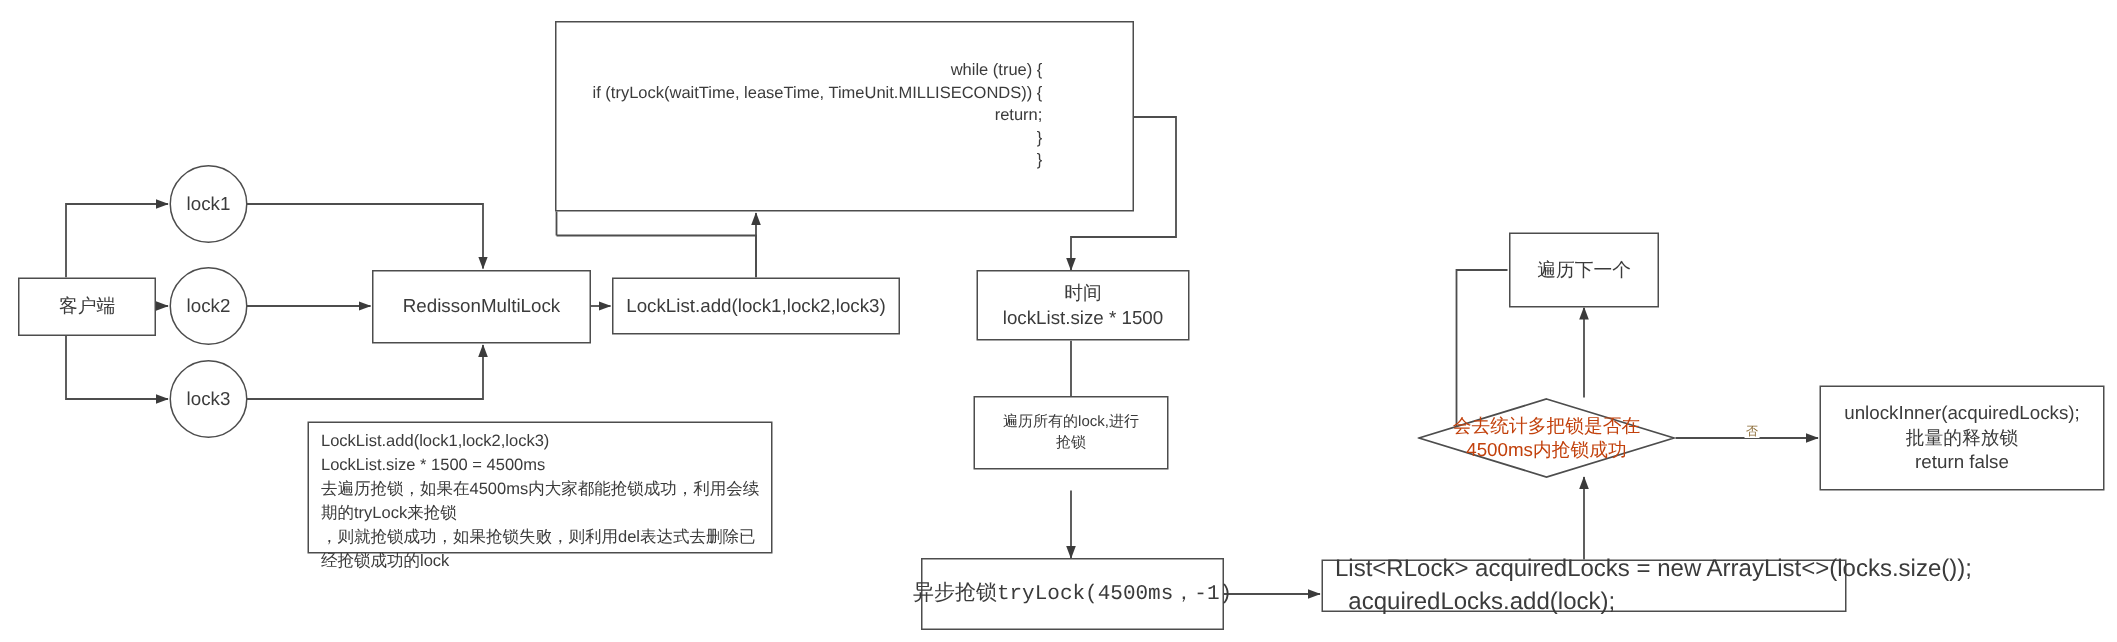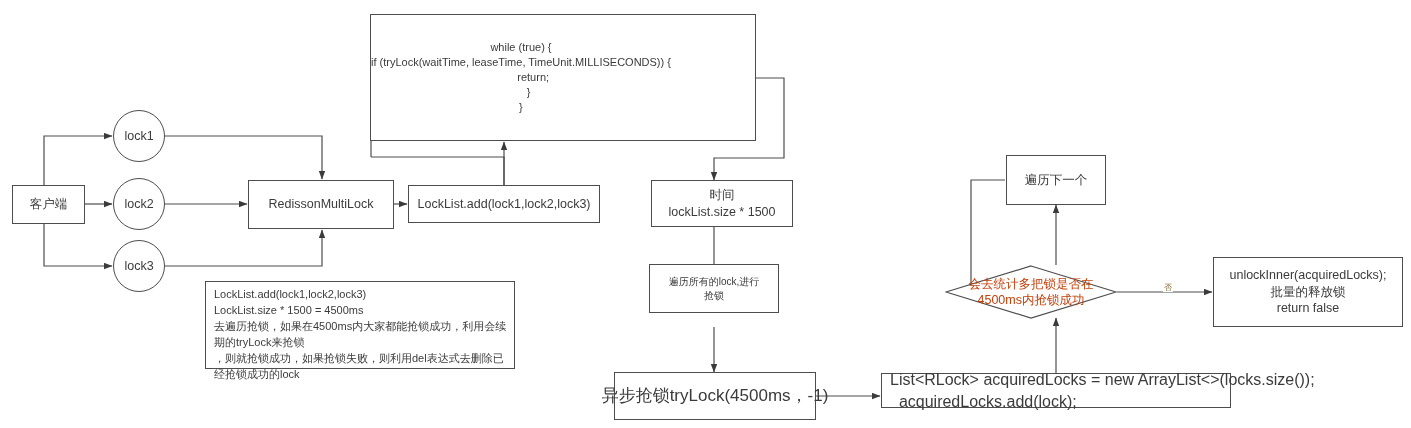--- a/index.html
+++ b/index.html
@@ -36,22 +36,23 @@
     line-height: 1.35;
     white-space: pre;
   }
   .node.rect { border-radius: 0; }
   .node.circle {
     border-radius: 50%;
     border: 1px solid #4d4d4d;
   }
   .node.codebox {
     justify-content: flex-start;
-    text-align: center;
+    text-align: right;
     align-items: center;
+    padding-left: 24px;
     white-space: pre;
   }
   .node.noteblock {
     justify-content: flex-start;
     align-items: flex-start;
     text-align: left;
     padding: 5px 7px 5px 8px;
     white-space: pre-wrap;
     line-height: 1.45;
   }
@@ -126,21 +127,21 @@
 
       <path d="M1056,265 L1056,205" marker-end="url(#arrow)"></path>
 
       <path d="M1005,180 L971,180 L971,292 L996,292" marker-end="url(#arrow)"></path>
 
       <path d="M1117,292 L1212,292" marker-end="url(#arrow)"></path>
 
     </g>
   </svg>
 
-  <div class="node rect" style="left:12px; top:185px; width:73px; height:39px; font-size:12.5px;text-align:right;">客户端</div>
+  <div class="node rect" style="left:12px; top:185px; width:92px; height:39px; font-size:12.5px;text-align:right;">客户端</div>
 
   <div class="node circle" style="left:113px; top:110px; width:52px; height:52px; font-size:12.5px;">lock1</div>
 
   <div class="node circle" style="left:113px; top:178px; width:52px; height:52px; font-size:12.5px;">lock2</div>
 
   <div class="node circle" style="left:113px; top:240px; width:52px; height:52px; font-size:12.5px;">lock3</div>
 
   <div class="node rect" style="left:248px; top:180px; width:146px; height:49px; font-size:12.5px;">RedissonMultiLock</div>
 
   <div class="node rect codebox" style="left:370px; top:14px; width:386px; height:127px; font-size:11px;">while (true) {
@@ -155,21 +156,21 @@
 LockList.size * 1500 = 4500ms
 去遍历抢锁，如果在4500ms内大家都能抢锁成功，利用会续期的tryLock来抢锁
 ，则就抢锁成功，如果抢锁失败，则利用del表达式去删除已经抢锁成功的lock</div>
 
   <div class="node rect" style="left:651px; top:180px; width:142px; height:47px; font-size:12.5px;">时间
 lockList.size * 1500</div>
 
   <div class="node rect" style="left:649px; top:264px; width:130px; height:49px; font-size:10px;">遍历所有的lock,进行
 抢锁</div>
 
-  <div class="node rect" style="left:614px; top:372px; width:202px; height:48px; font-size:17px;">异步抢锁tryLock(4500ms，-1)</div>
+  <div class="node rect" style="left:614px; top:372px; width:202px; height:48px; font-size:14px;font-family:Liberation Mono, monospace;">异步抢锁tryLock(4500ms，-1)</div>
 
   <div class="node rect" style="left:881px; top:373px; width:350px; height:35px; font-size:16px; justify-content:flex-start; text-align:left; padding-left:8px;">List&lt;RLock&gt; acquiredLocks = new ArrayList&lt;&gt;(locks.size());
   acquiredLocks.add(lock);</div>
 
   <div class="node rect" style="left:1006px; top:155px; width:100px; height:50px; font-size:12.5px;">遍历下一个</div>
 
   <div class="node rect" style="left:1213px; top:257px; width:190px; height:70px; font-size:12.5px;">unlockInner(acquiredLocks);
 批量的释放锁
 return false</div>
 

